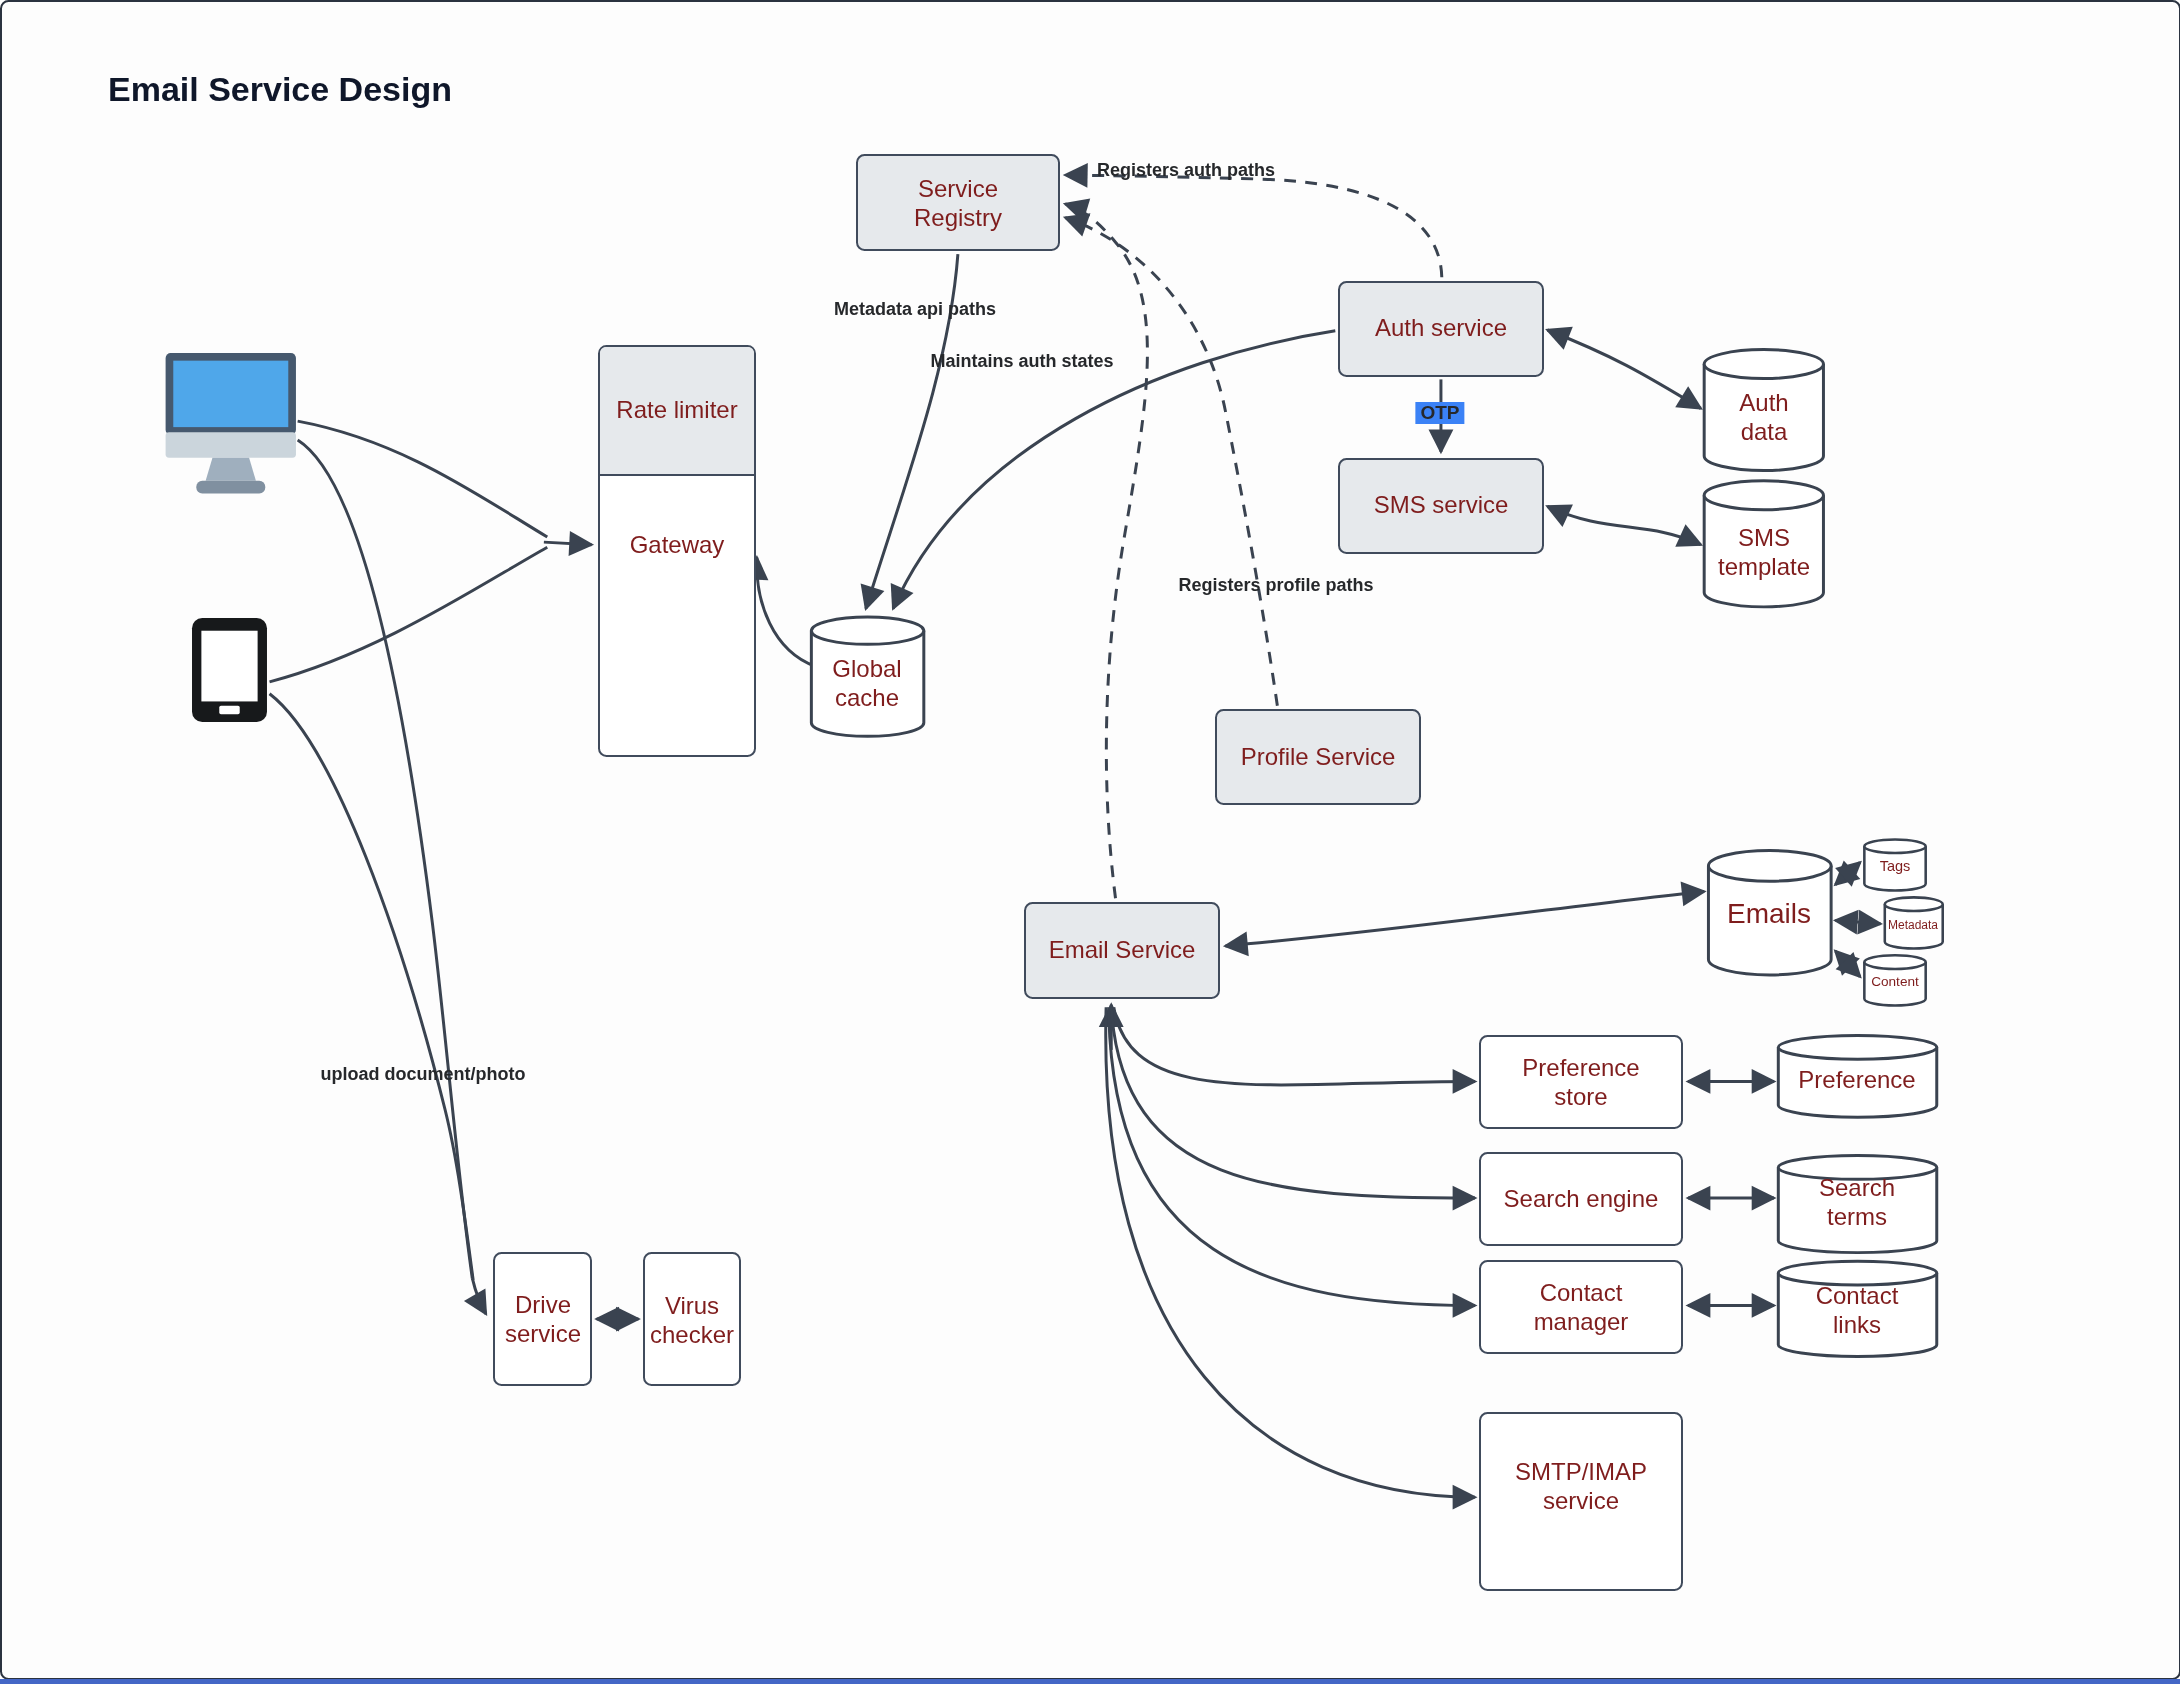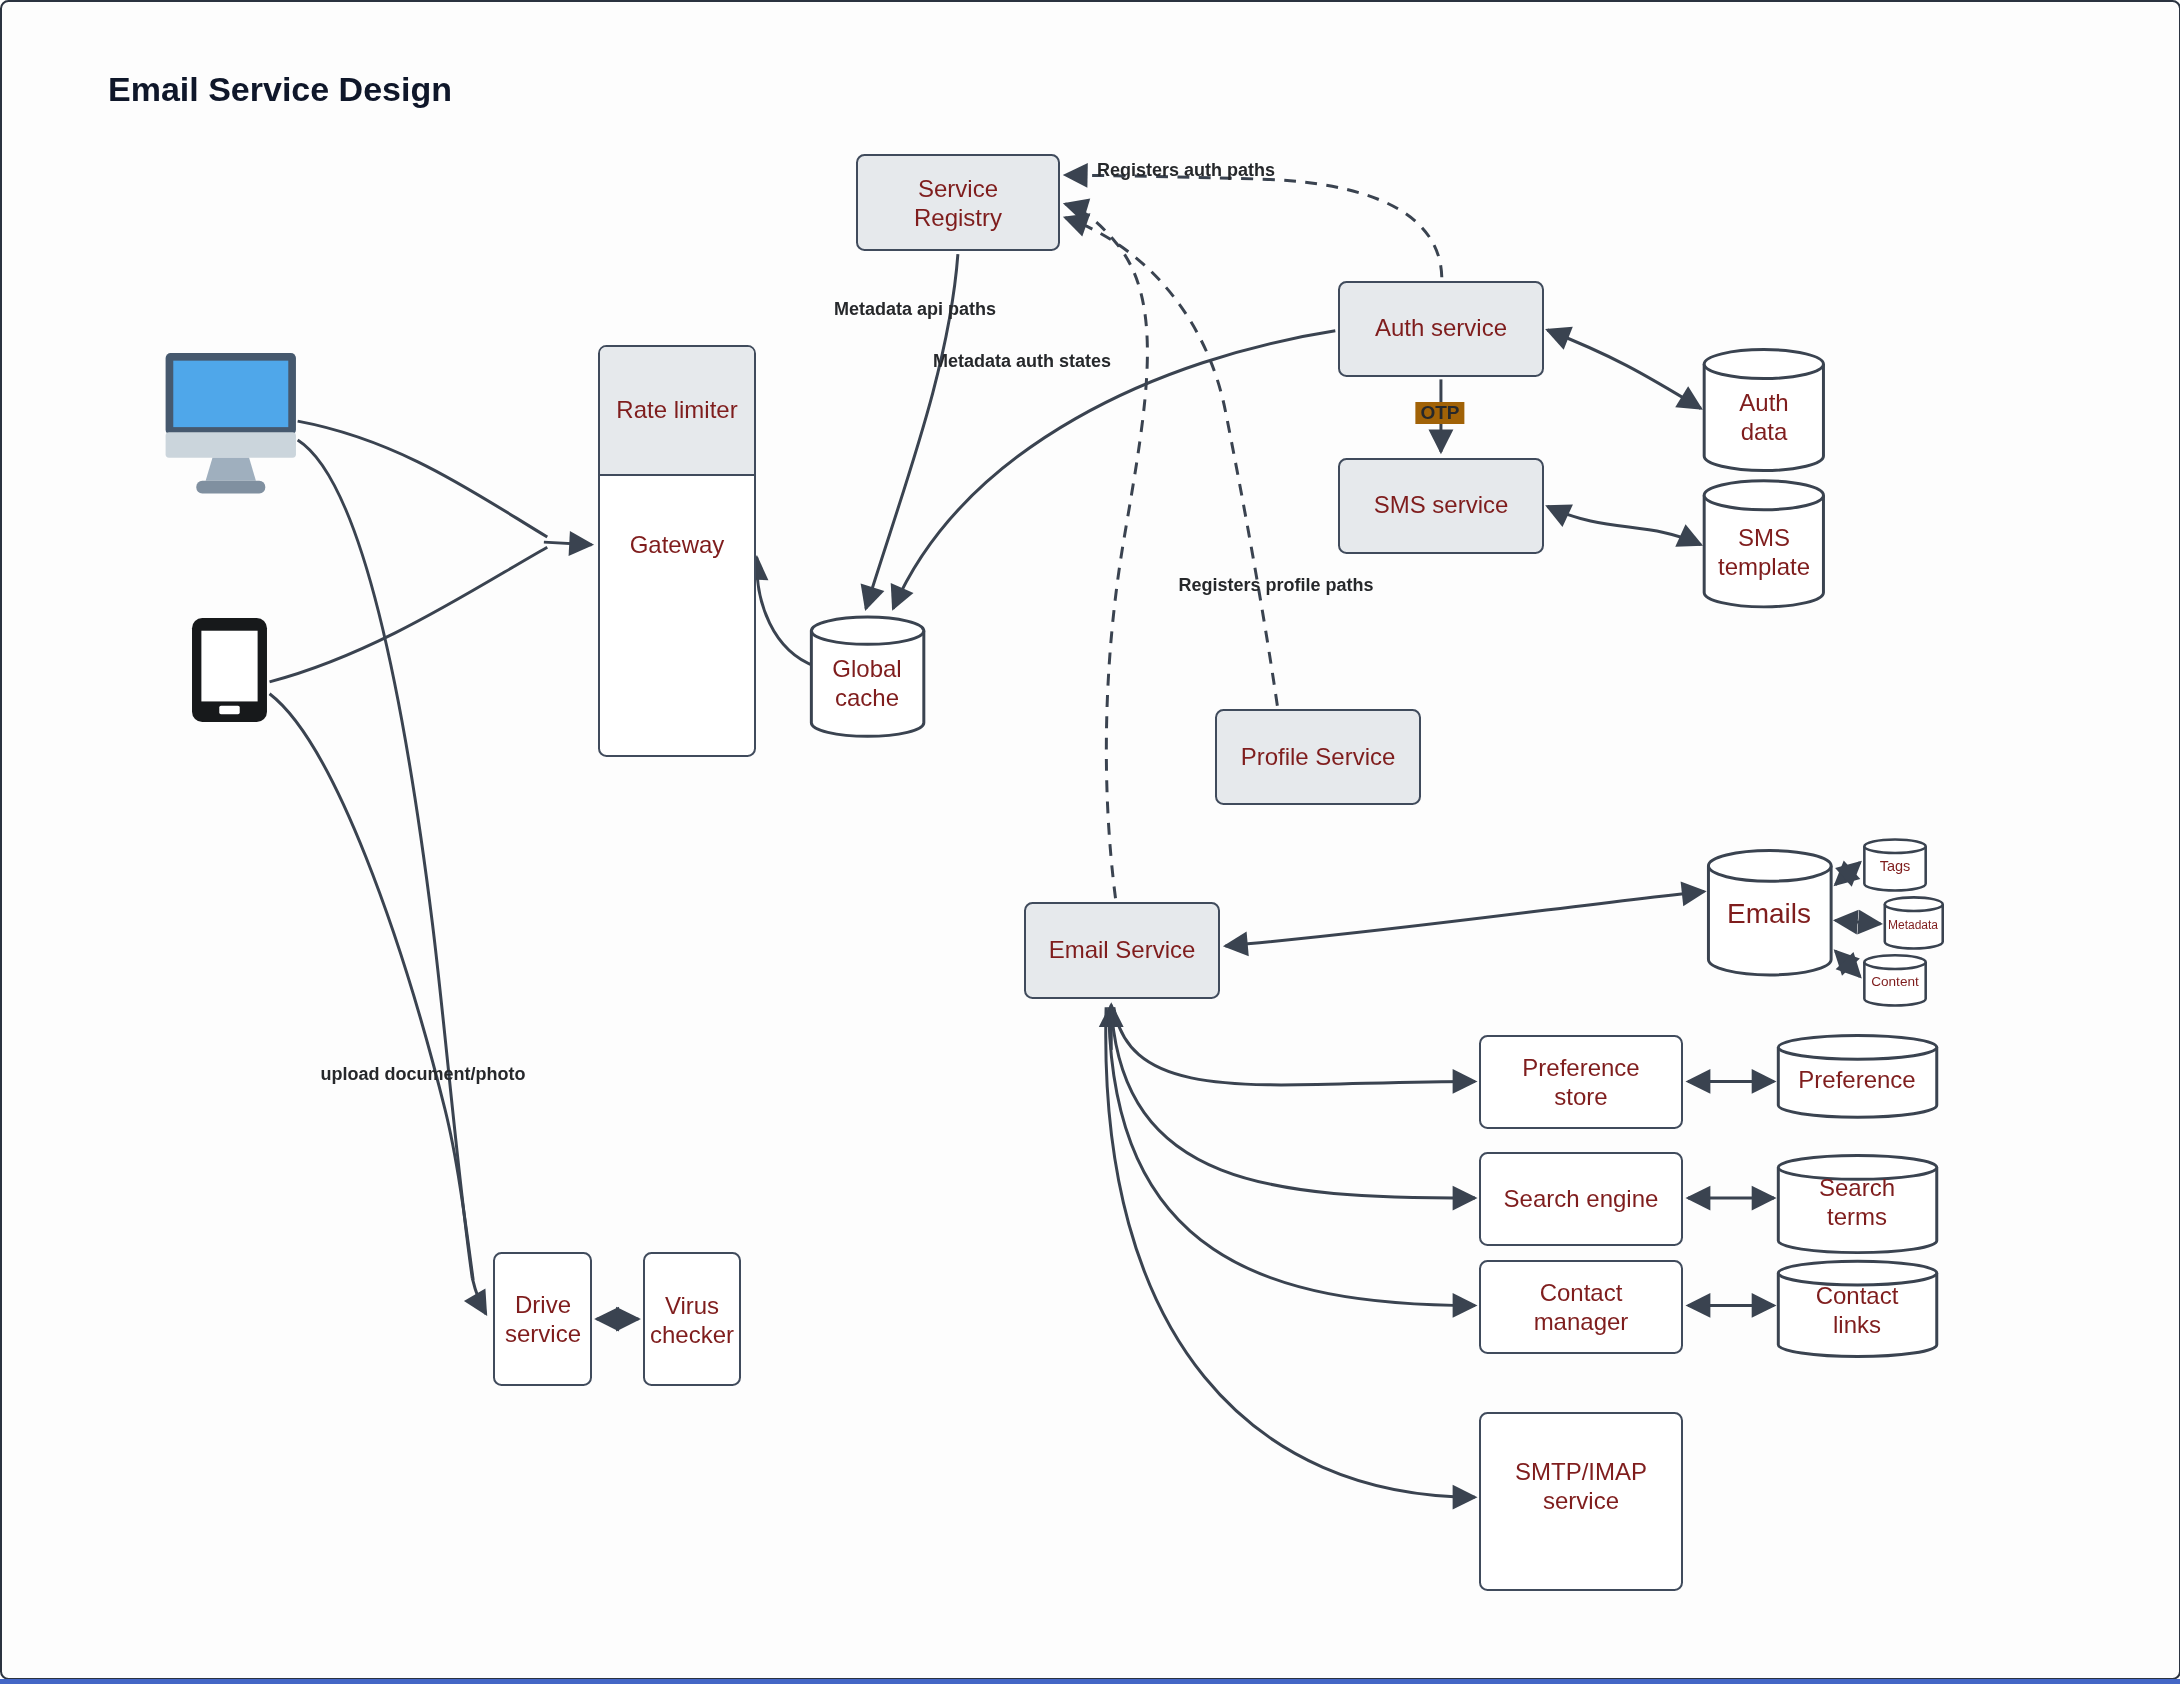--- a/index.html
+++ b/index.html
@@ -11,21 +11,21 @@
   svg.layer{position:absolute;left:0;top:0;z-index:1;}
   .node{position:absolute;box-sizing:border-box;border:2.6px solid #404B5C;border-radius:8.5px;z-index:2;}
   .node.gray{background:#E6E9EC;}
   .node.white{background:#FFFFFF;}
   .gw-top{position:absolute;left:0;top:0;width:100%;height:129px;box-sizing:border-box;
           background:#E6E9EC;border-bottom:2.6px solid #404B5C;border-radius:6px 6px 0 0;}
   .label{position:absolute;z-index:3;transform:translate(-50%,-50%);display:flex;align-items:center;
          justify-content:center;text-align:center;font-size:24px;line-height:1.22;color:#7f1d1d;}
   .elabel{position:absolute;z-index:3;transform:translate(-50%,-50%);font-size:18px;font-weight:bold;
           color:#26282B;white-space:nowrap;text-align:center;}
-  .elabel.boxed{background:#a16207;padding:0 5.1px;}
+  .elabel.boxed{background:#3b82f6;padding:0 5.1px;}
 </style>
 </head>
 <body>
 
 <div class="stage">
   <div class="canvas">
 
     <div class="page-title">Email Service Design</div>
 
     <svg class="layer" width="2181" height="1680" viewBox="0 0 2560 1972">
@@ -173,21 +173,21 @@
     <div class="label" style="left:1579px;top:1197px;width:187px;">Search engine</div>
     <div class="label" style="left:1855px;top:1200px;width:94px;">Search terms</div>
     <div class="label" style="left:1579px;top:1305px;width:136px;">Contact manager</div>
     <div class="label" style="left:1855px;top:1308px;width:102px;">Contact links</div>
     <div class="label" style="left:1579px;top:1484px;width:162px;">SMTP/IMAP service</div>
     <div class="label" style="left:541px;top:1317px;width:85px;">Drive service</div>
     <div class="label" style="left:690px;top:1318px;width:80px;">Virus checker</div>
 
     <div class="elabel" style="left:1184px;top:168px;">Registers auth paths</div>
     <div class="elabel" style="left:913px;top:307px;">Metadata api paths</div>
-    <div class="elabel" style="left:1020px;top:359px;">Metadata auth states</div>
+    <div class="elabel" style="left:1020px;top:359px;">Maintains auth states</div>
     <div class="elabel" style="left:1274px;top:583px;">Registers profile paths</div>
     <div class="elabel boxed" style="left:1438px;top:411px;font-size:19px;">OTP</div>
     <div class="elabel" style="left:421px;top:1072px;">upload document/photo</div>
 
   </div>
   <div class="bottom-strip"></div>
 </div>
 
 
 </body></html>

